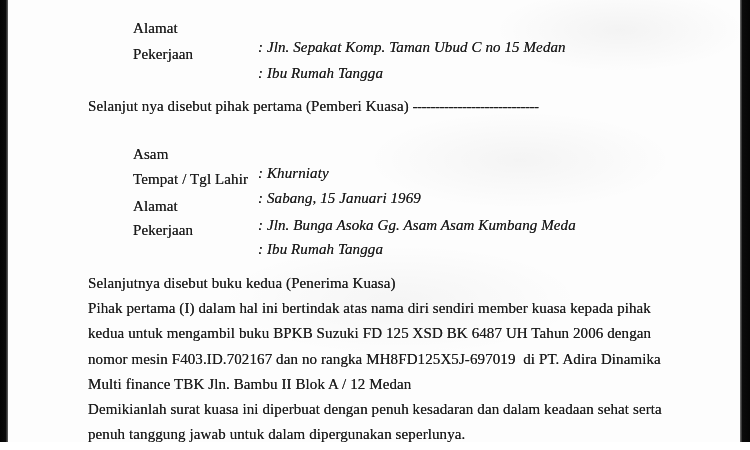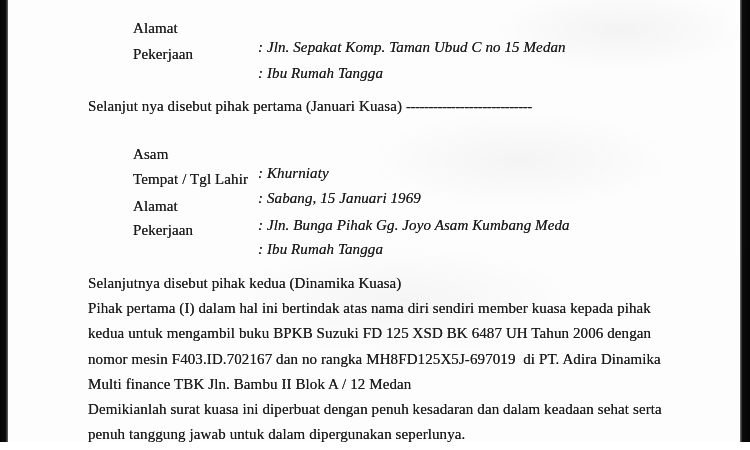--- a/index.html
+++ b/index.html
@@ -53,42 +53,42 @@
   <div class="line" style="top:0px">
     <span class="field-label">Alamat</span>
     <span class="field-value">: Jln. Sepakat Komp. Taman Ubud C no 15 Medan</span>
   </div>
   <div class="line" style="top:26px">
     <span class="field-label">Pekerjaan</span>
     <span class="field-value">: Ibu Rumah Tangga</span>
   </div>
 
   <div class="line" style="top:78px">
-    <span class="para"><span>Selanjut nya disebut pihak pertama (Januari Kuasa) </span><span class="dashes">----------------------------</span></span>
+    <span class="para"><span>Selanjut nya disebut pihak pertama (Pemberi Kuasa) </span><span class="dashes">----------------------------</span></span>
   </div>
 
   <div class="line" style="top:126px">
     <span class="field-label">Asam</span>
     <span class="field-value">: Khurniaty</span>
   </div>
   <div class="line" style="top:151px">
     <span class="field-label">Tempat / Tgl Lahir</span>
     <span class="field-value">: Sabang, 15 Januari 1969</span>
   </div>
   <div class="line" style="top:178px">
     <span class="field-label">Alamat</span>
-    <span class="field-value">: Jln. Bunga Pihak Gg. Joyo Asam Kumbang Meda</span>
+    <span class="field-value">: Jln. Bunga Asoka Gg. Asam Asam Kumbang Meda</span>
   </div>
   <div class="line" style="top:202px">
     <span class="field-label">Pekerjaan</span>
     <span class="field-value">: Ibu Rumah Tangga</span>
   </div>
 
   <div class="line" style="top:255px">
-    <span class="para">Selanjutnya disebut pihak kedua (Dinamika Kuasa)</span>
+    <span class="para">Selanjutnya disebut buku kedua (Penerima Kuasa)</span>
   </div>
   <div class="line" style="top:280px">
     <span class="para">Pihak pertama (I) dalam hal ini bertindak atas nama diri sendiri member kuasa kepada pihak</span>
   </div>
   <div class="line" style="top:305px">
     <span class="para">kedua untuk mengambil buku BPKB Suzuki FD 125 XSD BK 6487 UH Tahun 2006 dengan</span>
   </div>
   <div class="line" style="top:331px">
     <span class="para">nomor mesin F403.ID.702167 dan no rangka MH8FD125X5J-697019  di PT. Adira Dinamika</span>
   </div>

